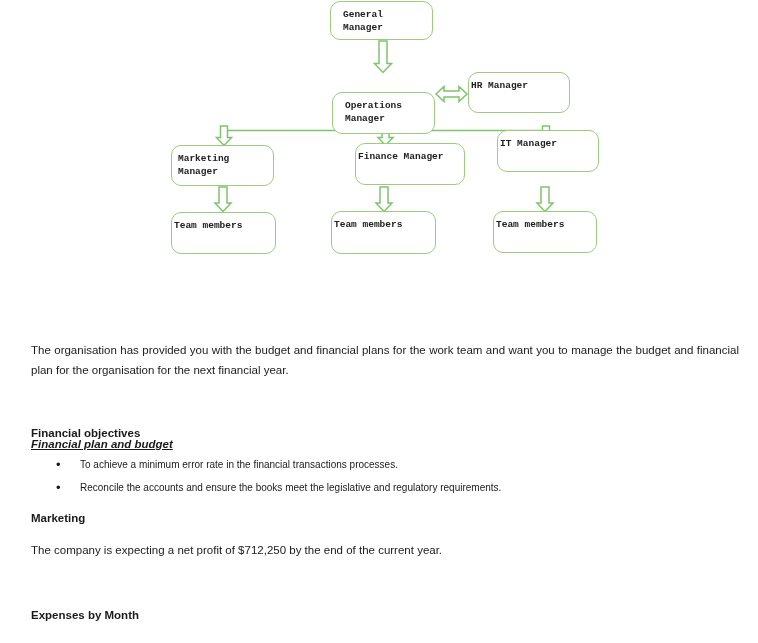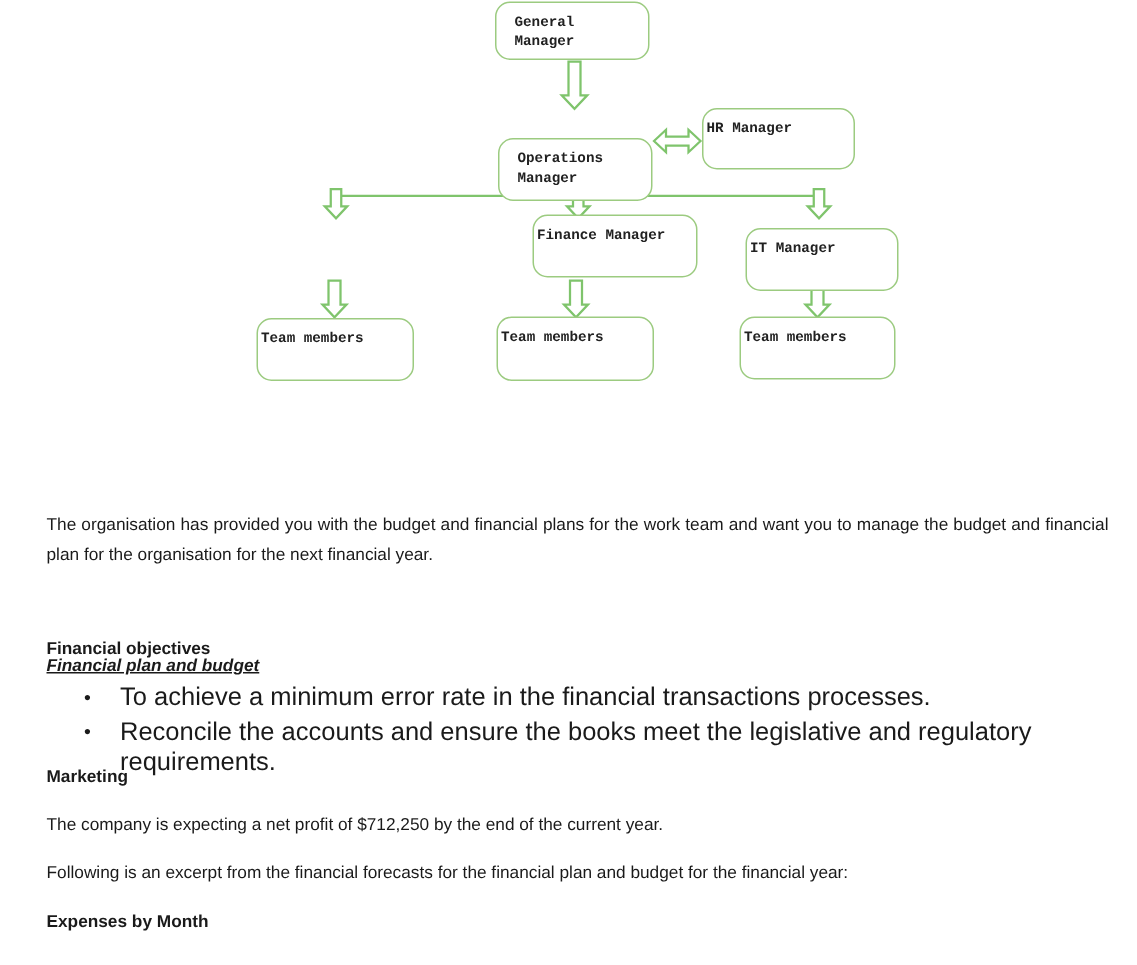--- a/index.html
+++ b/index.html
@@ -21,21 +21,21 @@
   .node.midpad    { padding-left:6px;  padding-right:6px; }
   .node.slimpad   { padding-left:2px;  padding-right:2px; }
   .connector { fill:none; stroke:#7fc46c; stroke-width:1.5; }
   .blockarrow { fill:#ffffff; stroke:#7fc46c; stroke-width:1.5; stroke-linejoin:miter; }
   
   .tb { position:absolute; left:31px; right:19px; font-size:11.5px; line-height:20px; }
   .h  { font-weight:bold; }
   .justify { text-align:justify; }
   .iu { font-weight:bold; font-style:italic; text-decoration:underline; }
   ul.objectives { list-style:none; margin:0; padding:0 0 0 49px; }
-  ul.objectives li { position:relative; margin-bottom:3px; line-height:20px; font-size:17px; }
+  ul.objectives li { position:relative; margin-bottom:3px; line-height:20px; font-size:10px; }
   ul.objectives li::before {
     content:"\2022"; position:absolute; left:-24px; top:0; font-size:13px;
   }
 </style>
 </head>
 <body>
 
 <div class="page">
 
   <div class="org">
@@ -56,24 +56,25 @@
       <polygon class="blockarrow" points="380,187 388,187 388,203 392,203 384,211.5 376,203 380,203"></polygon>
       <polygon class="blockarrow" points="541,187 549,187 549,203 553,203 545,211.5 537,203 541,203"></polygon>
     </svg>
 
     <div class="node narrowpad" style="left:330px; top:1px;  width:103px; height:39px;">General Manager</div>
 
     <div class="node narrowpad" style="left:332px; top:61px; width:103px; height:42px;margin-top:31px;">Operations Manager</div>
 
     <div class="node slimpad" style="left:468px; top:72px; width:102px; height:41px;">HR Manager</div>
 
+    <div class="node midpad" style="left:171px; top:145px; width:103px; height:41px;">Marketing Manager</div>
 
     <div class="node slimpad" style="left:327px; top:143px; width:110px; height:42px;margin-left:28px;">Finance Manager</div>
 
-    <div class="node slimpad" style="left:497px; top:152px; width:102px; height:42px;">IT Manager</div>
+    <div class="node slimpad" style="left:497px; top:130px; width:102px; height:42px;">IT Manager</div>
 
     <div class="node slimpad" style="left:171px; top:212px; width:105px; height:42px;">Team members</div>
 
     <div class="node slimpad" style="left:331px; top:211px; width:105px; height:43px;">Team members</div>
 
     <div class="node slimpad" style="left:493px; top:211px; width:104px; height:42px;">Team members</div>
   </div>
 
 
   <div class="tb justify" style="top:340px;">The organisation has provided you with the budget and financial plans for the work team and want you to manage the budget and financial plan for the organisation for the next financial year.</div>
@@ -88,17 +89,16 @@
     <ul class="objectives">
       <li>To achieve a minimum error rate in the financial transactions processes.</li>
       <li>Reconcile the accounts and ensure the books meet the legislative and regulatory requirements.</li>
     </ul>
   </div>
 
   <div class="tb h" style="top:508px;">Marketing</div>
 
   <div class="tb" style="top:540px;">The company is expecting a net profit of $712,250 by the end of the current year.</div>
 
-  <div class="tb" style="top:572px;">Following is an excerpt from the financial forecasts for the financial plan and budget for the financial year:</div>
 
   <div class="tb h" style="top:605px;">Expenses by Month</div>
 
 </div>
 
 </body></html>

